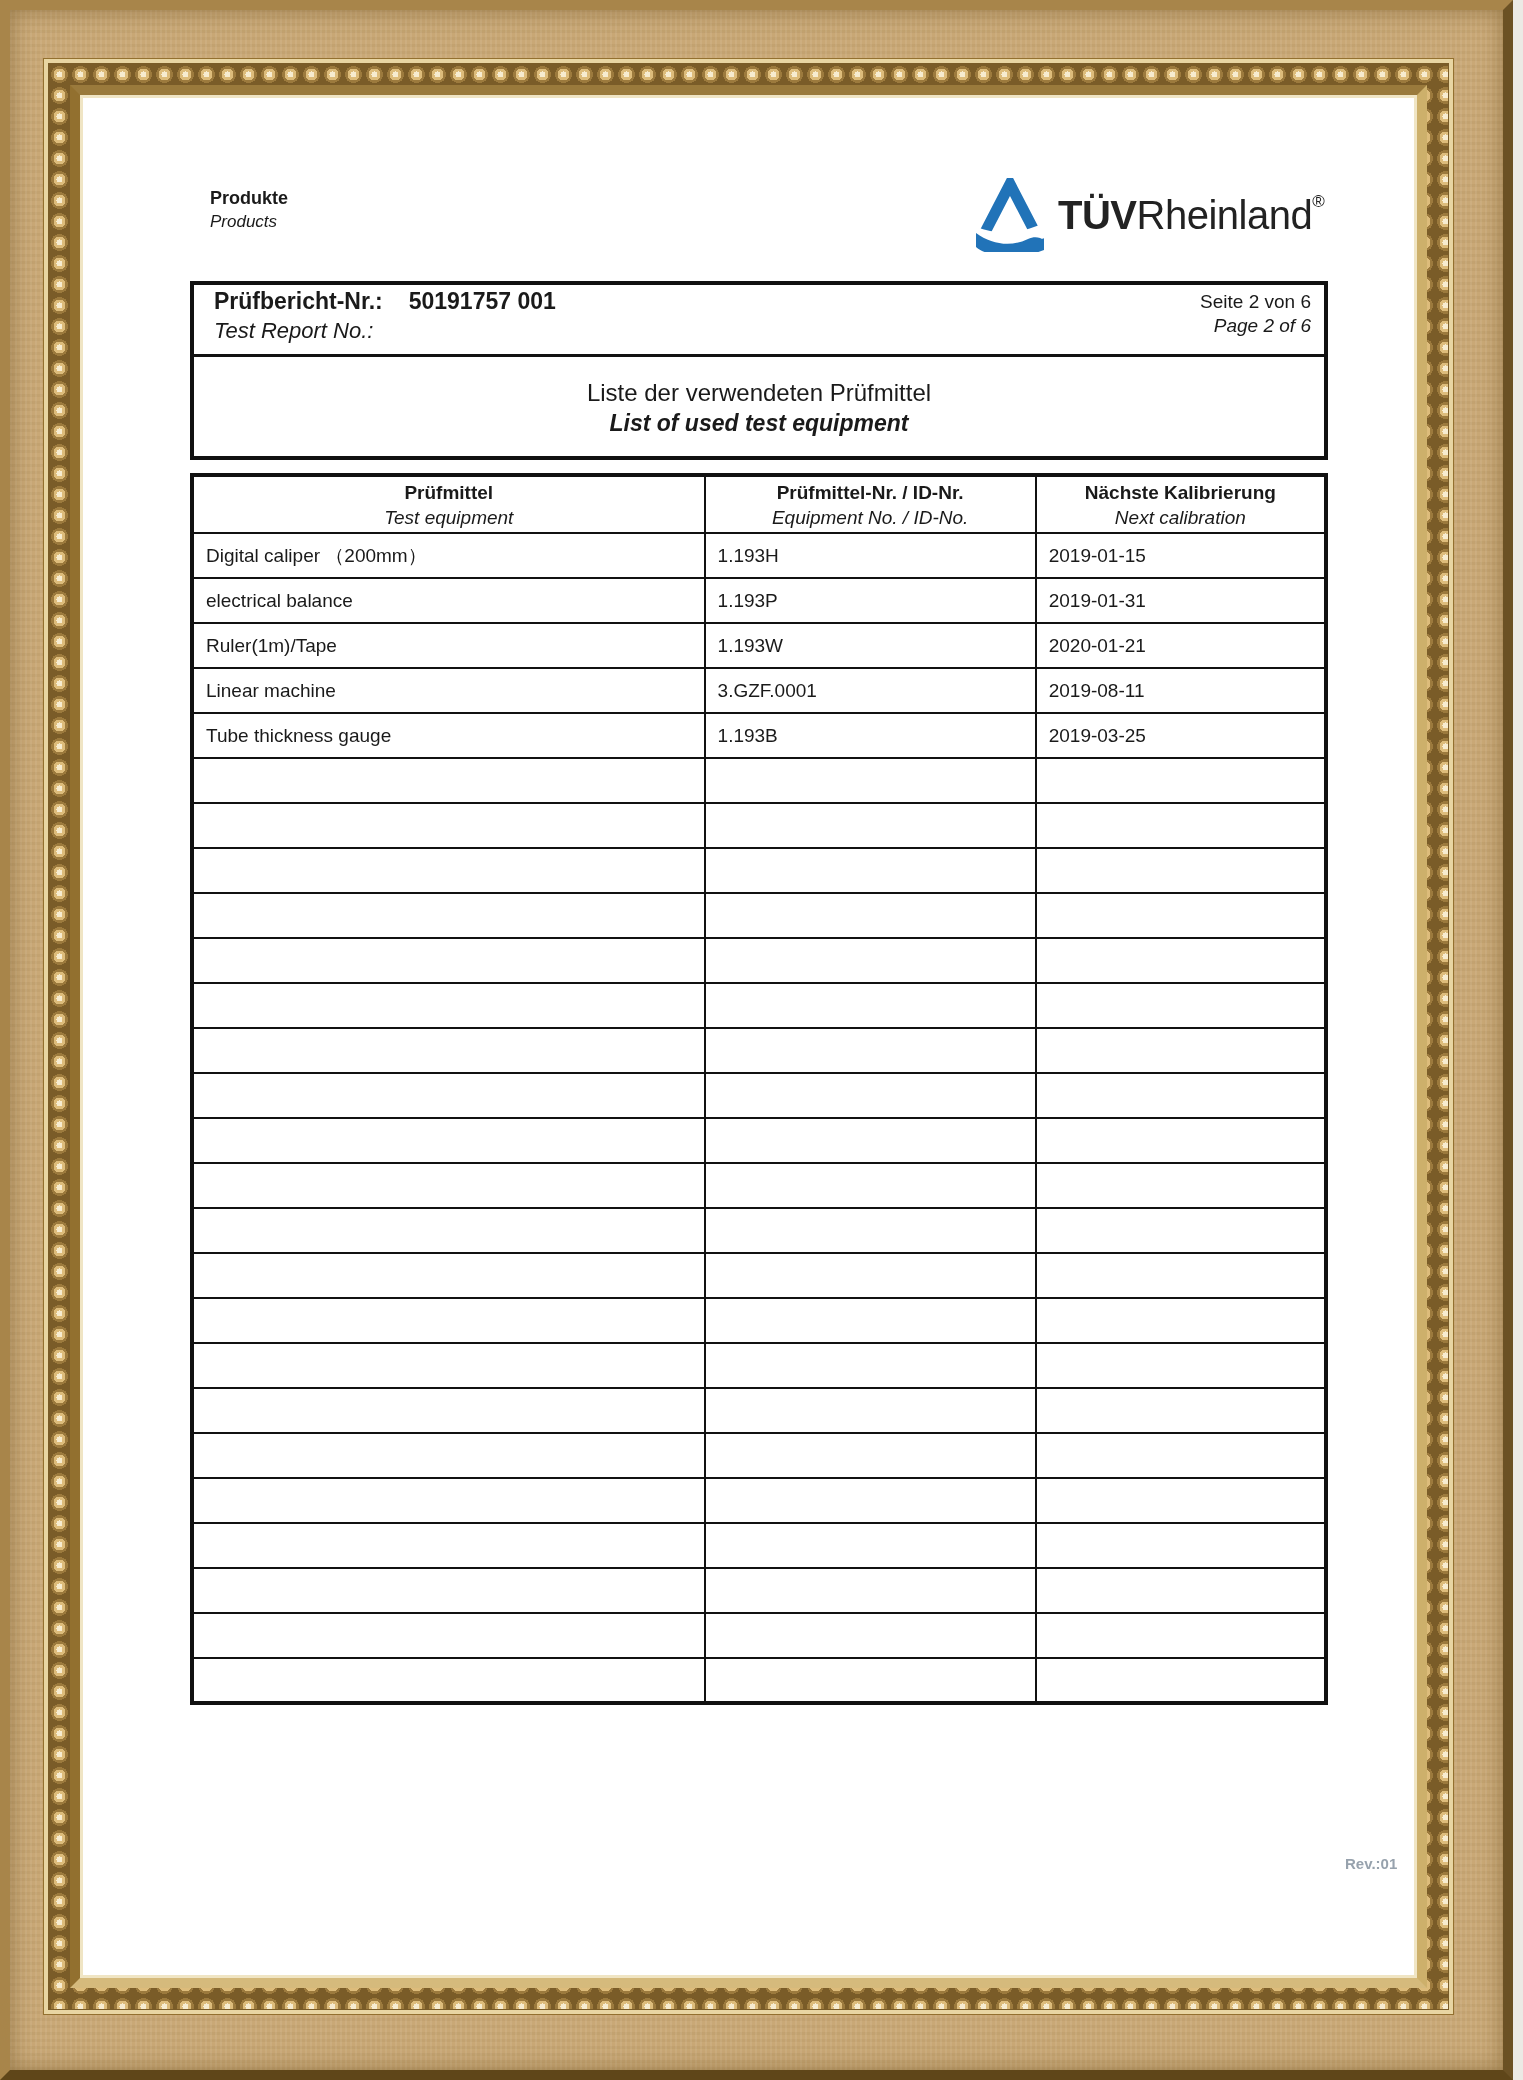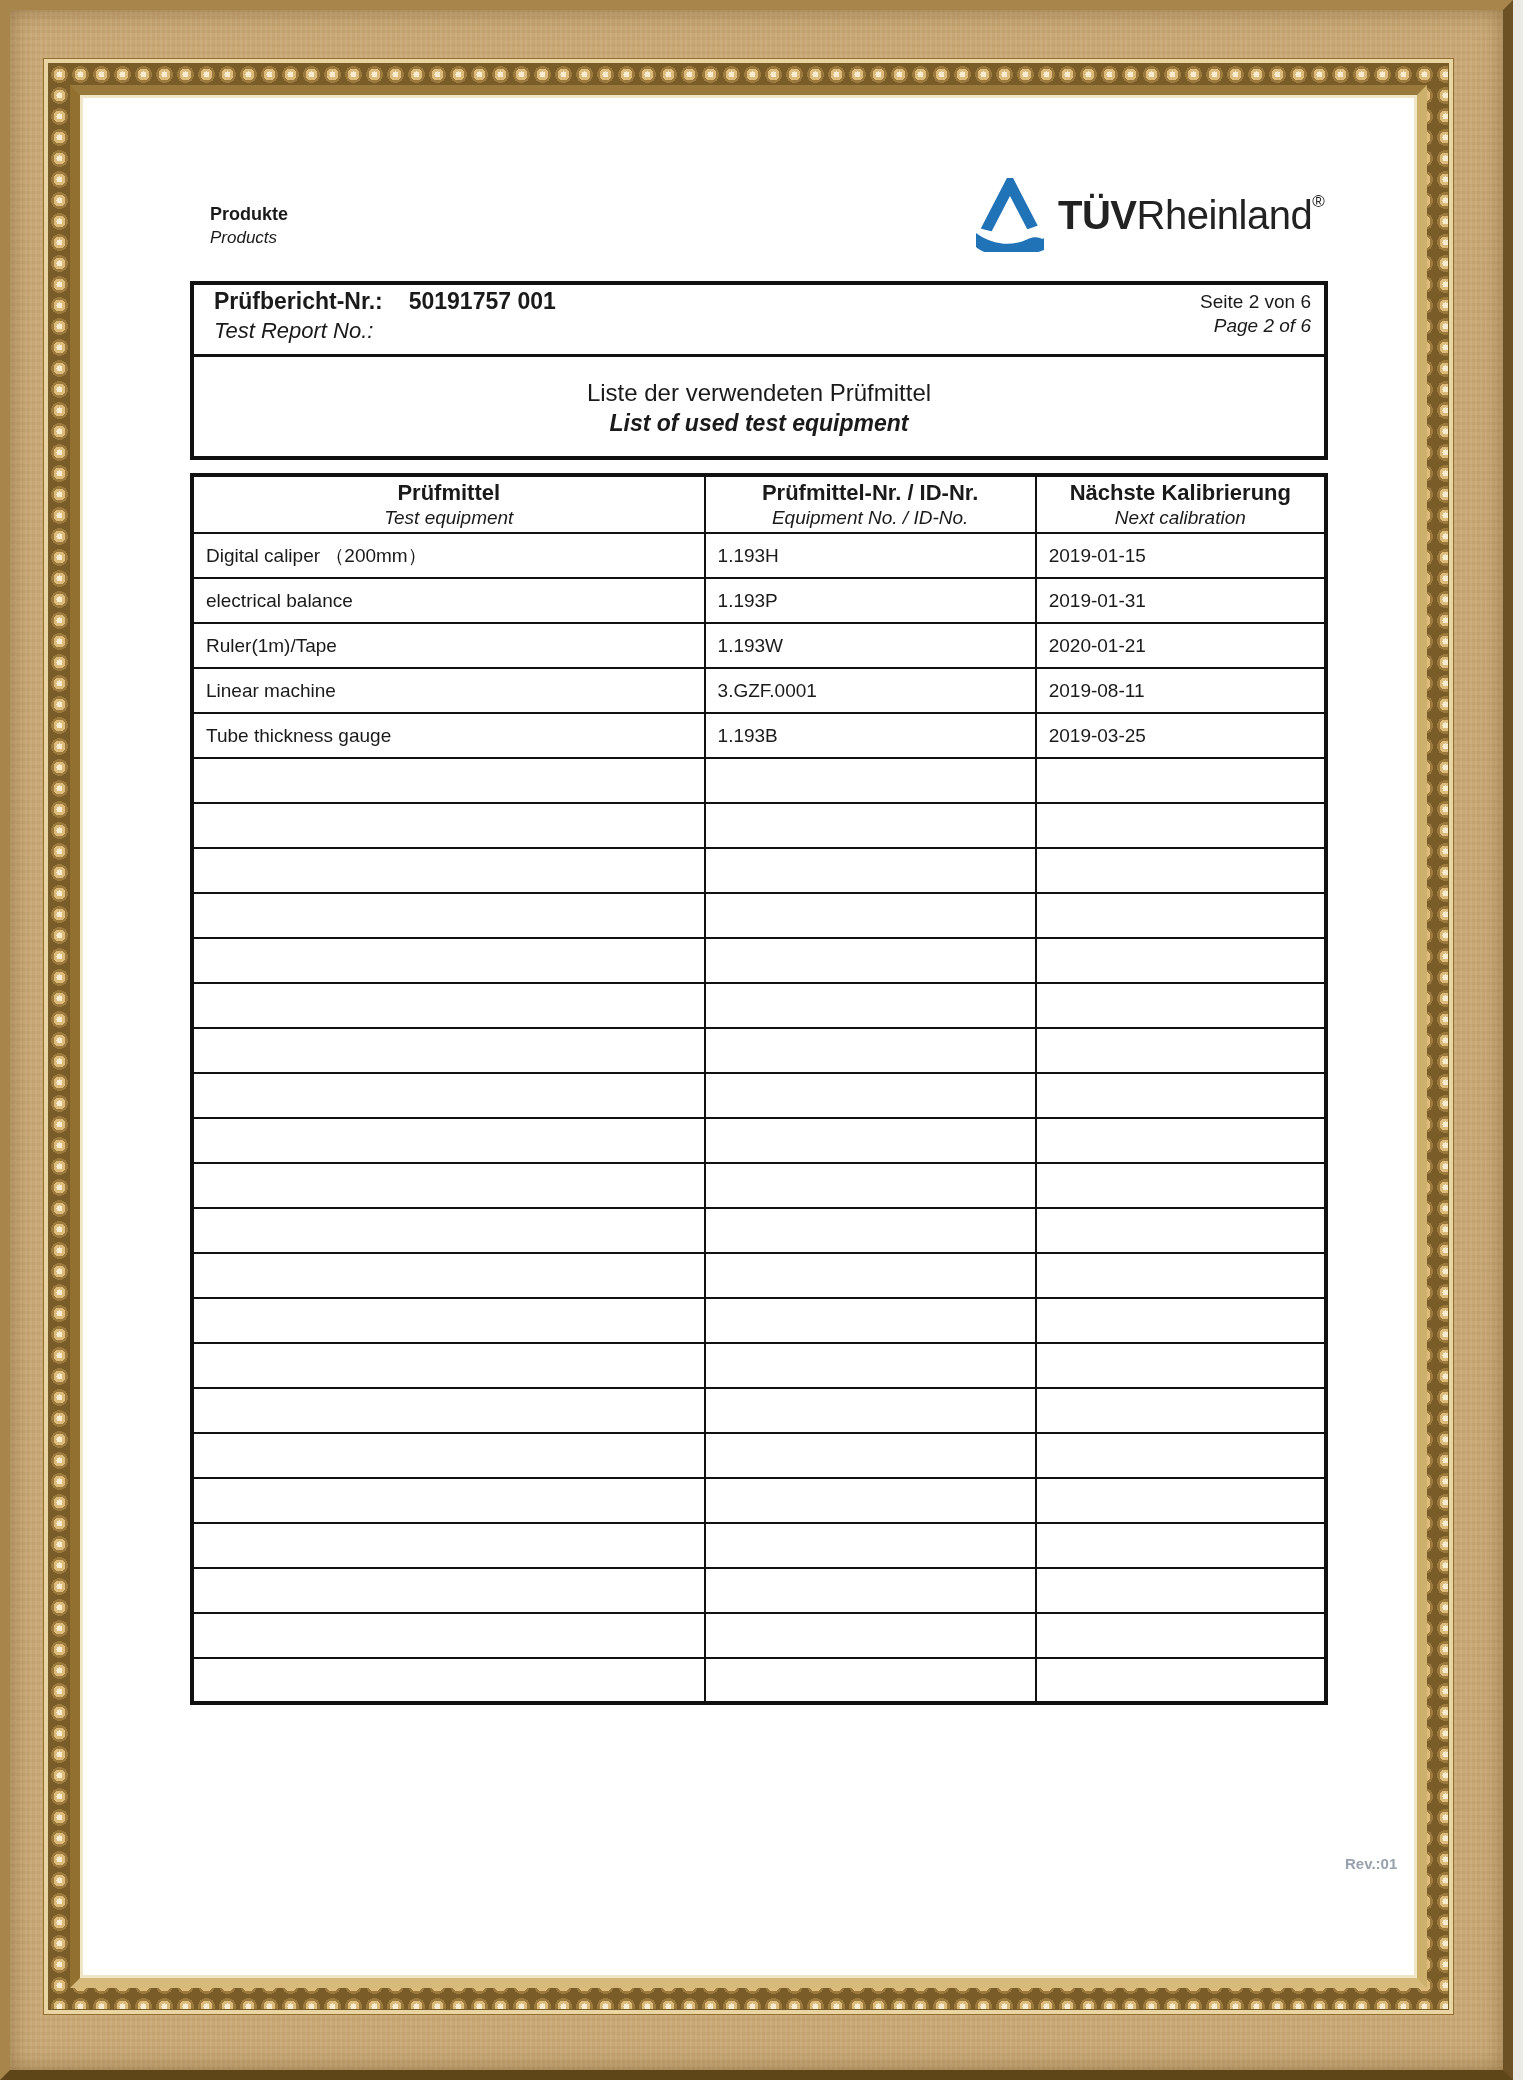--- a/index.html
+++ b/index.html
@@ -48,21 +48,21 @@
     border-color:#9a7a3c #cdb06b #d5ba7c #92702f;
   }
   .page {
     position:relative; width:100%; height:100%;
     background:#ffffff;
     box-shadow: 0 0 0 3px #f0e5c4;
     overflow:hidden;
   }
 
   
-  .produkte { position:absolute; left:127px; top:105px; line-height:23px; font-size:18px; }
+  .produkte { position:absolute; left:127px; top:89px; line-height:23px; font-size:18px; }
   .produkte .de { font-weight:bold; }
   .produkte .en { font-style:italic; font-size:17px; }
 
   .logo { position:absolute; left:893px; top:80px; display:flex; align-items:center; gap:14px; }
   .logo-text { font-size:40px; letter-spacing:-0.5px; color:#222; white-space:nowrap; }
   .logo-text .bold { font-weight:bold; }
   .logo-text sup { font-size:17px; vertical-align:22px; font-weight:normal; }
 
   .header-box {
     position:absolute; left:107px; top:183px; width:1138px; height:179px;
@@ -82,21 +82,21 @@
   .hb-title .de { font-weight:normal; font-size:24px; }
   .hb-title .en { font-weight:bold; font-style:italic; font-size:23px; }
 
   table.equip {
     position:absolute; left:107px; top:375px; width:1138px;
     border-collapse:collapse; table-layout:fixed;
     border:4px solid #111;
   }
   table.equip th, table.equip td { border:2px solid #111; }
   table.equip th { height:58px; text-align:center; vertical-align:middle; }
-  table.equip th .b { font-weight:bold; font-size:22px; line-height:25px; }
+  table.equip th .b { font-weight:bold; font-size:19px; line-height:25px; }
   table.equip th .i { font-weight:normal; font-style:italic; font-size:19px; line-height:25px; }
   table.equip td {
     height:45px; font-size:19px; padding-left:12px;
     vertical-align:middle; text-align:left; font-weight:normal;
   }
 
   .rev { position:absolute; left:1262px; top:1757px; font-size:15px; color:#97a2ad;font-weight:bold; }
 </style>
 </head>
 <body>

